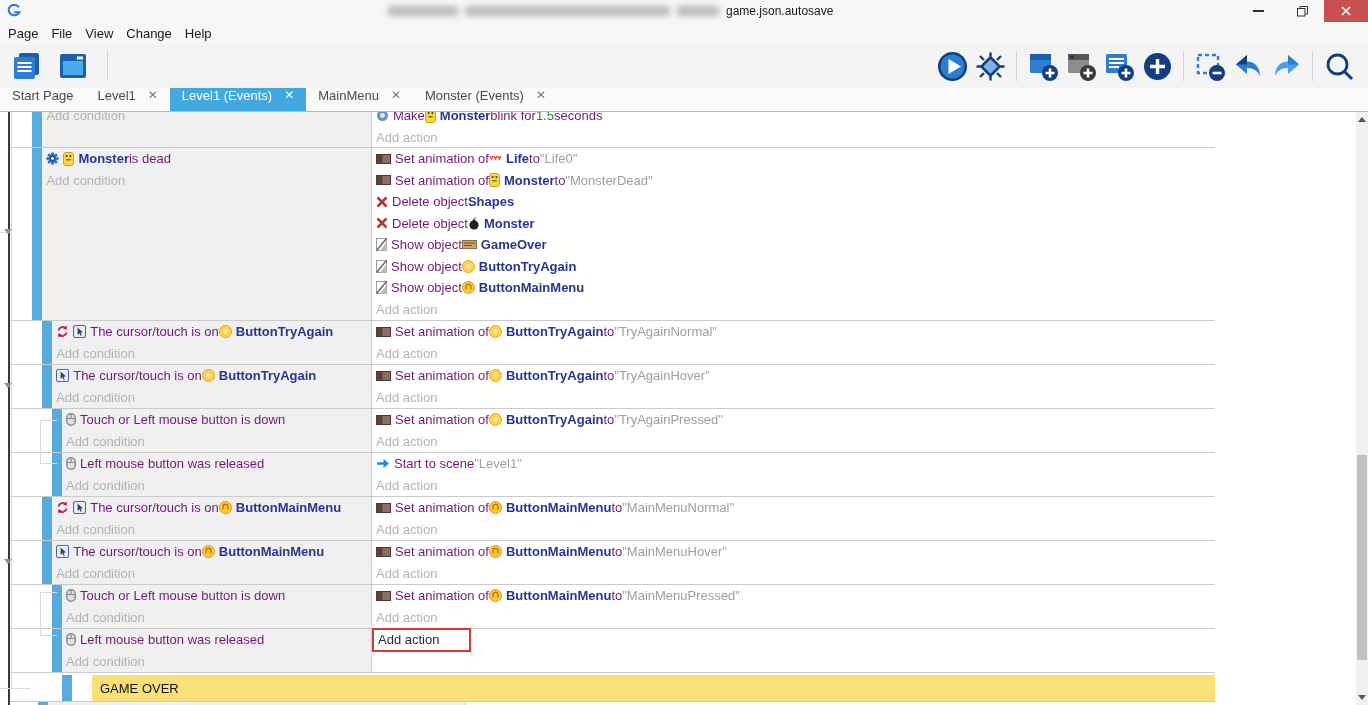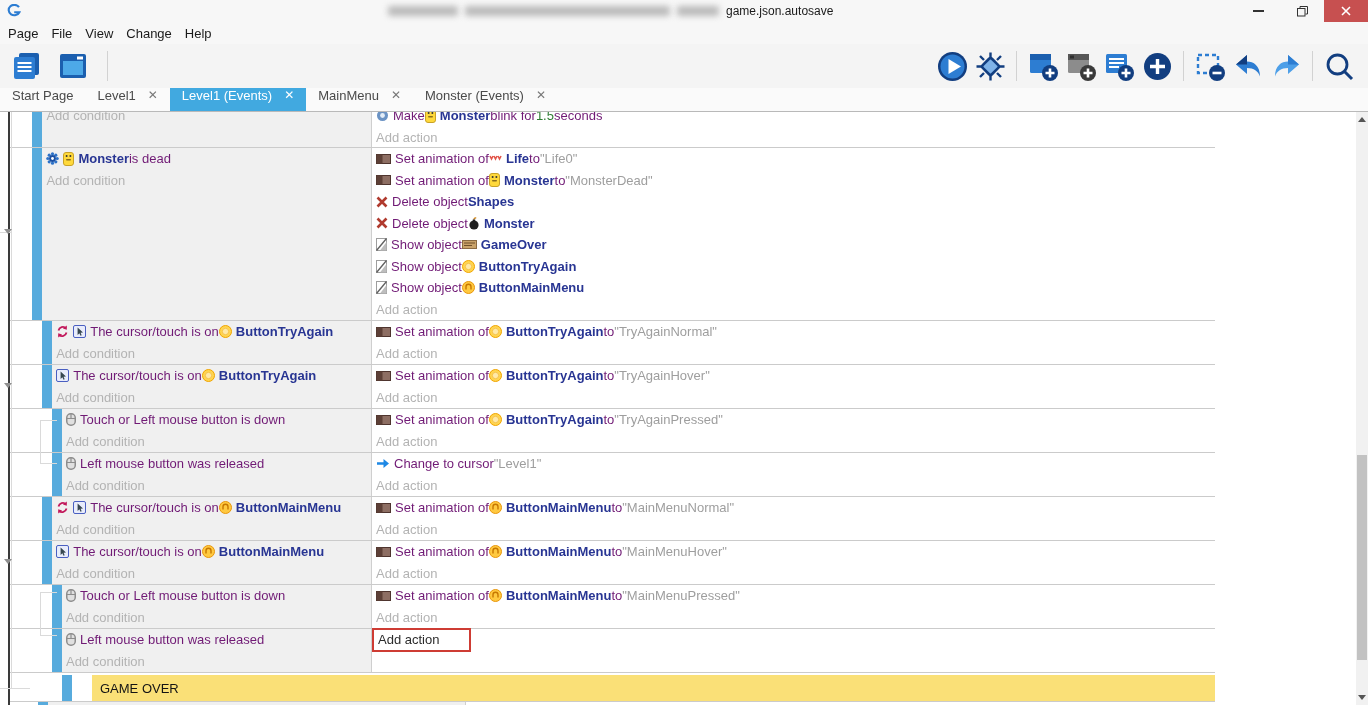--- a/index.html
+++ b/index.html
@@ -612,21 +612,21 @@
           </div>
         </div>
         <div class="act">
           <div class="cellpad">
             <div class="line">
               <span class="inl-icon">
                 <svg width="14" height="11" viewBox="0 0 14 11">
                   <path d="M1 4.2 H7.5 V1 L13 5.5 L7.5 10 V6.8 H1 Z" fill="#1E88E5"></path>
                 </svg>
               </span>
-              <span class="seg-plain">Change to cursor </span>
+              <span class="seg-plain">Start to scene </span>
               <span class="seg-string">"Level1"</span>
             </div>
             <div class="line">
               <span class="add-line">Add action</span>
             </div>
           </div>
         </div>
       </div>
       <div class="event">
         <div class="gap" style="width: 46px;"></div>

